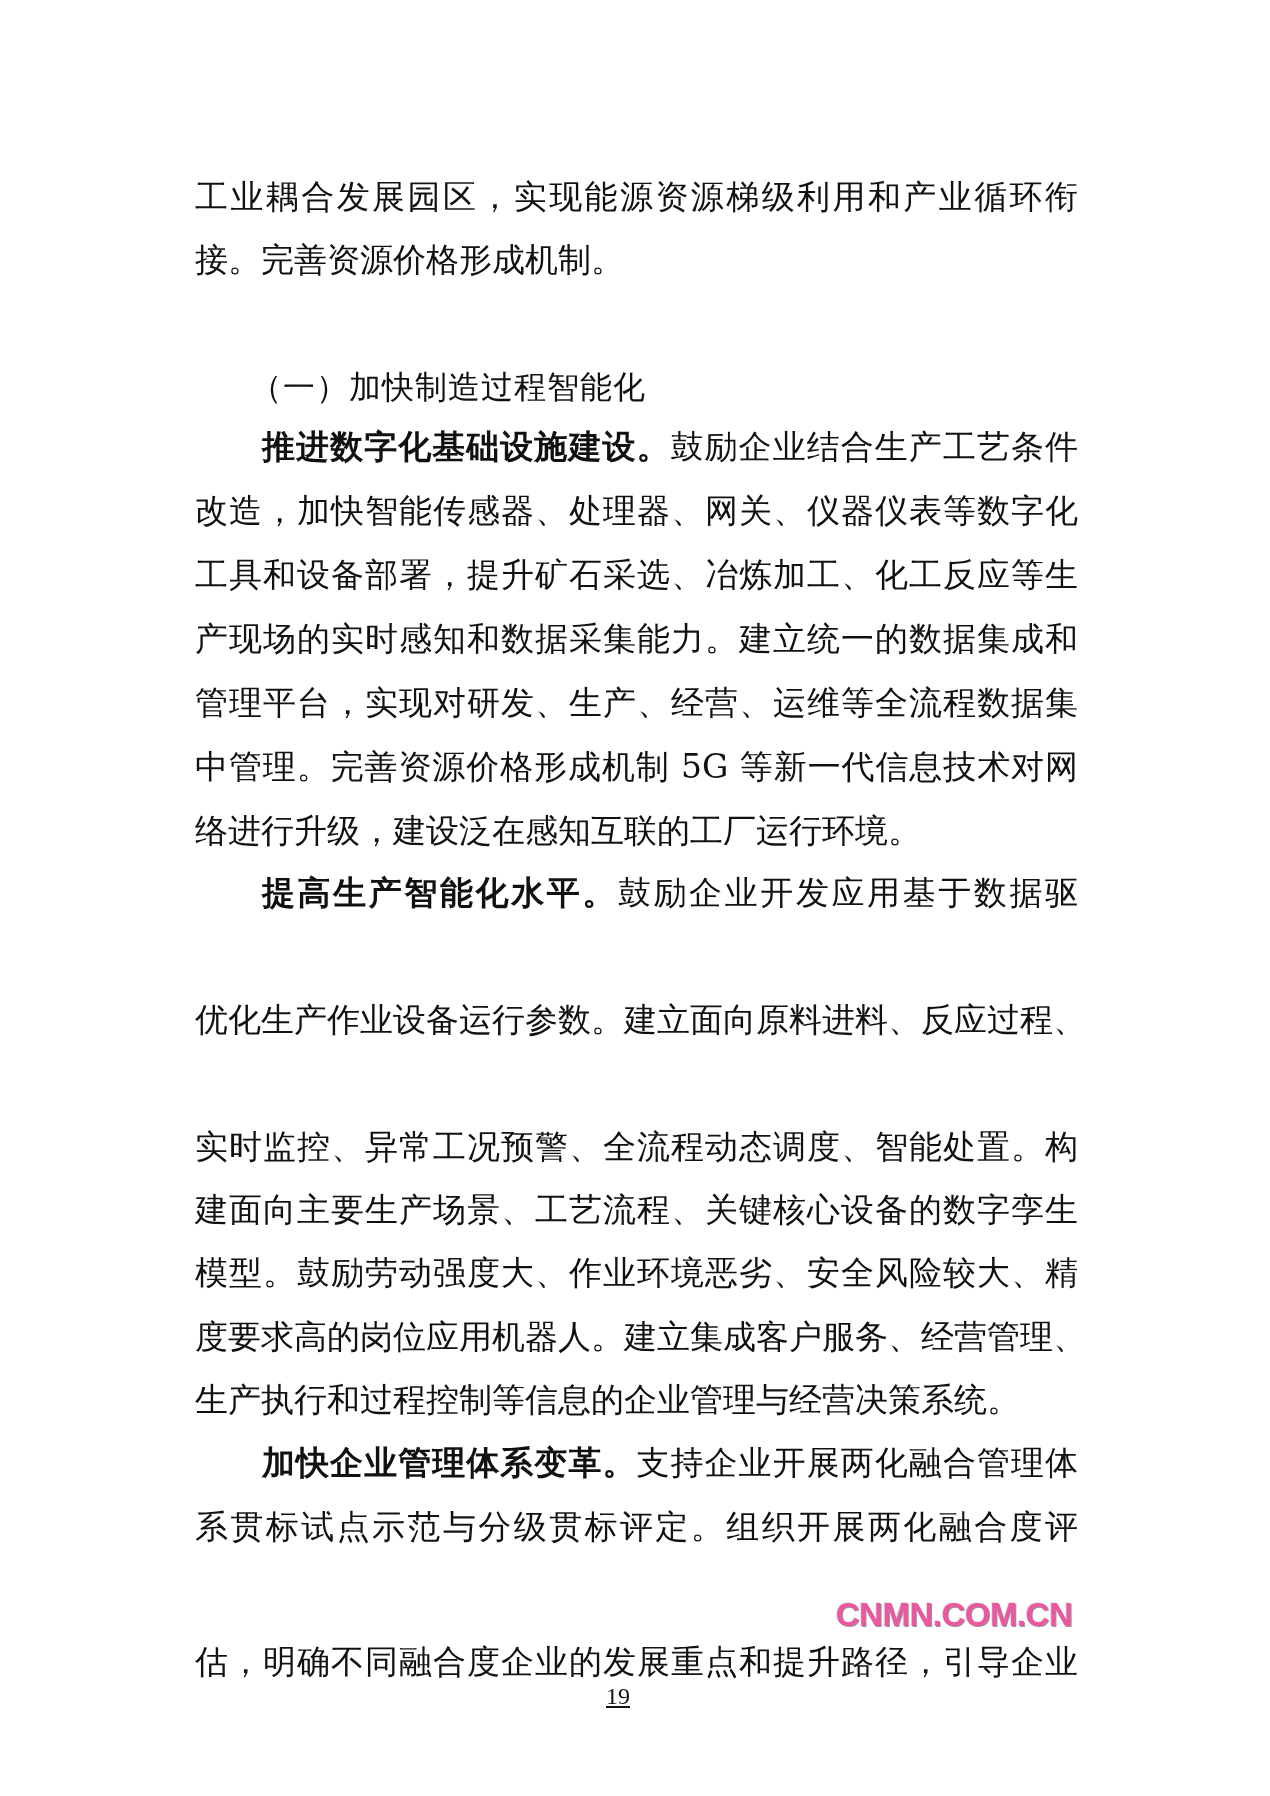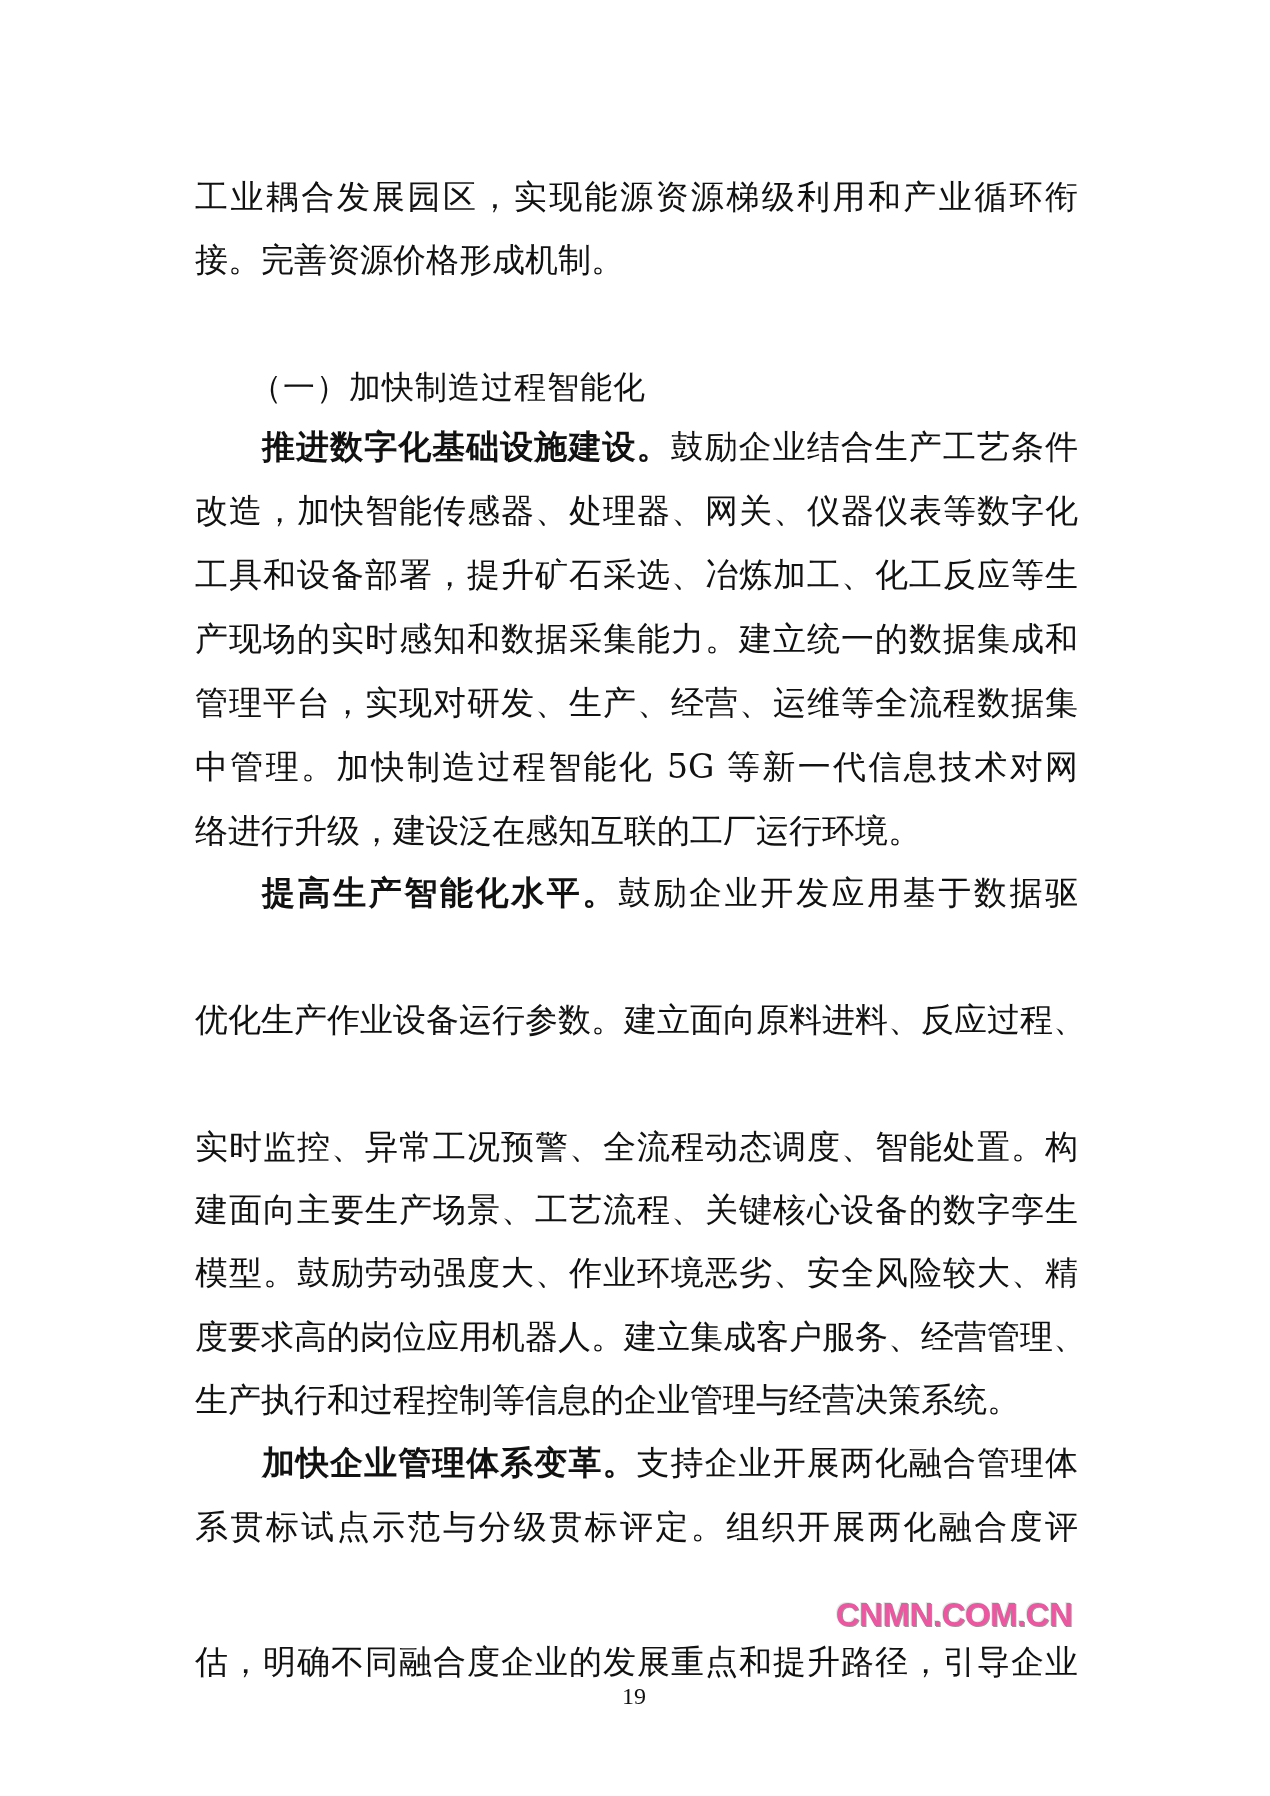--- a/index.html
+++ b/index.html
@@ -14,22 +14,22 @@
     font-size: 33px; white-space: nowrap;
     font-family: "DejaVu Serif", "Liberation Serif", serif;
   }
   .full { left: 195px; width: 883px; text-align: justify; text-align-last: justify; }
   .indent { left: 262px; }
   .indent.full { width: 816px; }
   .heading { font-family: "DejaVu Sans", "Liberation Sans", sans-serif; font-weight: 700; font-size: 34px; letter-spacing: 1px; }
   .subheading { font-size: 32px; letter-spacing: 1px; }
   .lead { font-weight: 700; margin-top: 28px; }
   .page-number {
-    position: absolute; left: 606px; top: 1682px; width: 40px; text-align: right;
-    font-family: "Liberation Serif", "DejaVu Serif", serif; font-size: 24px; line-height: 28px; color: #111;
+    position: absolute; left: 606px; top: 1682px; width: 40px; text-align: left;
+    font-family: "Liberation Serif", "DejaVu Serif", serif; font-size: 24px; line-height: 28px; color: #111; text-decoration: underline;
   }
   .watermark {
     position: absolute; left: 826px; top: 1598px; width: 256px; height: 34px; line-height: 34px;
     font-family: "Liberation Sans", "DejaVu Sans", sans-serif; font-weight: 700; font-size: 33px;
     color: #ec4899; letter-spacing: -0.5px; text-align: center;
     text-shadow: 1px 1px 0 #8f8f8f, -1px -1px 0 #e6e6e6;
     opacity: 0.92;
   }
 </style>
 </head>
@@ -40,21 +40,21 @@
   <div class="line full" style="top:177px">工业耦合发展园区，实现能源资源梯级利用和产业循环衔</div>
   <div class="line" style="left:195px;top:240px">接。完善资源价格形成机制。</div>
 
   <div class="line subheading" style="left:250px;top:367px">（一）加快制造过程智能化</div>
 
   <div class="line indent full" style="top:427px"><span class="lead">推进数字化基础设施建设。</span><span>鼓励企业结合生产工艺条件</span></div>
   <div class="line full" style="top:491px">改造，加快智能传感器、处理器、网关、仪器仪表等数字化</div>
   <div class="line full" style="top:555px">工具和设备部署，提升矿石采选、冶炼加工、化工反应等生</div>
   <div class="line full" style="top:619px">产现场的实时感知和数据采集能力。建立统一的数据集成和</div>
   <div class="line full" style="top:683px">管理平台，实现对研发、生产、经营、运维等全流程数据集</div>
-  <div class="line full" style="top:747px">中管理。加快制造过程智能化 5G 等新一代信息技术对网</div>
+  <div class="line full" style="top:747px">中管理。完善资源价格形成机制 5G 等新一代信息技术对网</div>
   <div class="line" style="left:195px;top:811px">络进行升级，建设泛在感知互联的工厂运行环境。</div>
 
   <div class="line indent full" style="top:873px"><span class="lead">提高生产智能化水平。</span><span>鼓励企业开发应用基于数据驱</span></div>
   <div class="line full" style="top:1000px">优化生产作业设备运行参数。建立面向原料进料、反应过程、</div>
   <div class="line full" style="top:1127px">实时监控、异常工况预警、全流程动态调度、智能处置。构</div>
   <div class="line full" style="top:1190px">建面向主要生产场景、工艺流程、关键核心设备的数字孪生</div>
   <div class="line full" style="top:1253px">模型。鼓励劳动强度大、作业环境恶劣、安全风险较大、精</div>
   <div class="line full" style="top:1317px">度要求高的岗位应用机器人。建立集成客户服务、经营管理、</div>
   <div class="line" style="left:195px;top:1380px">生产执行和过程控制等信息的企业管理与经营决策系统。</div>
 

